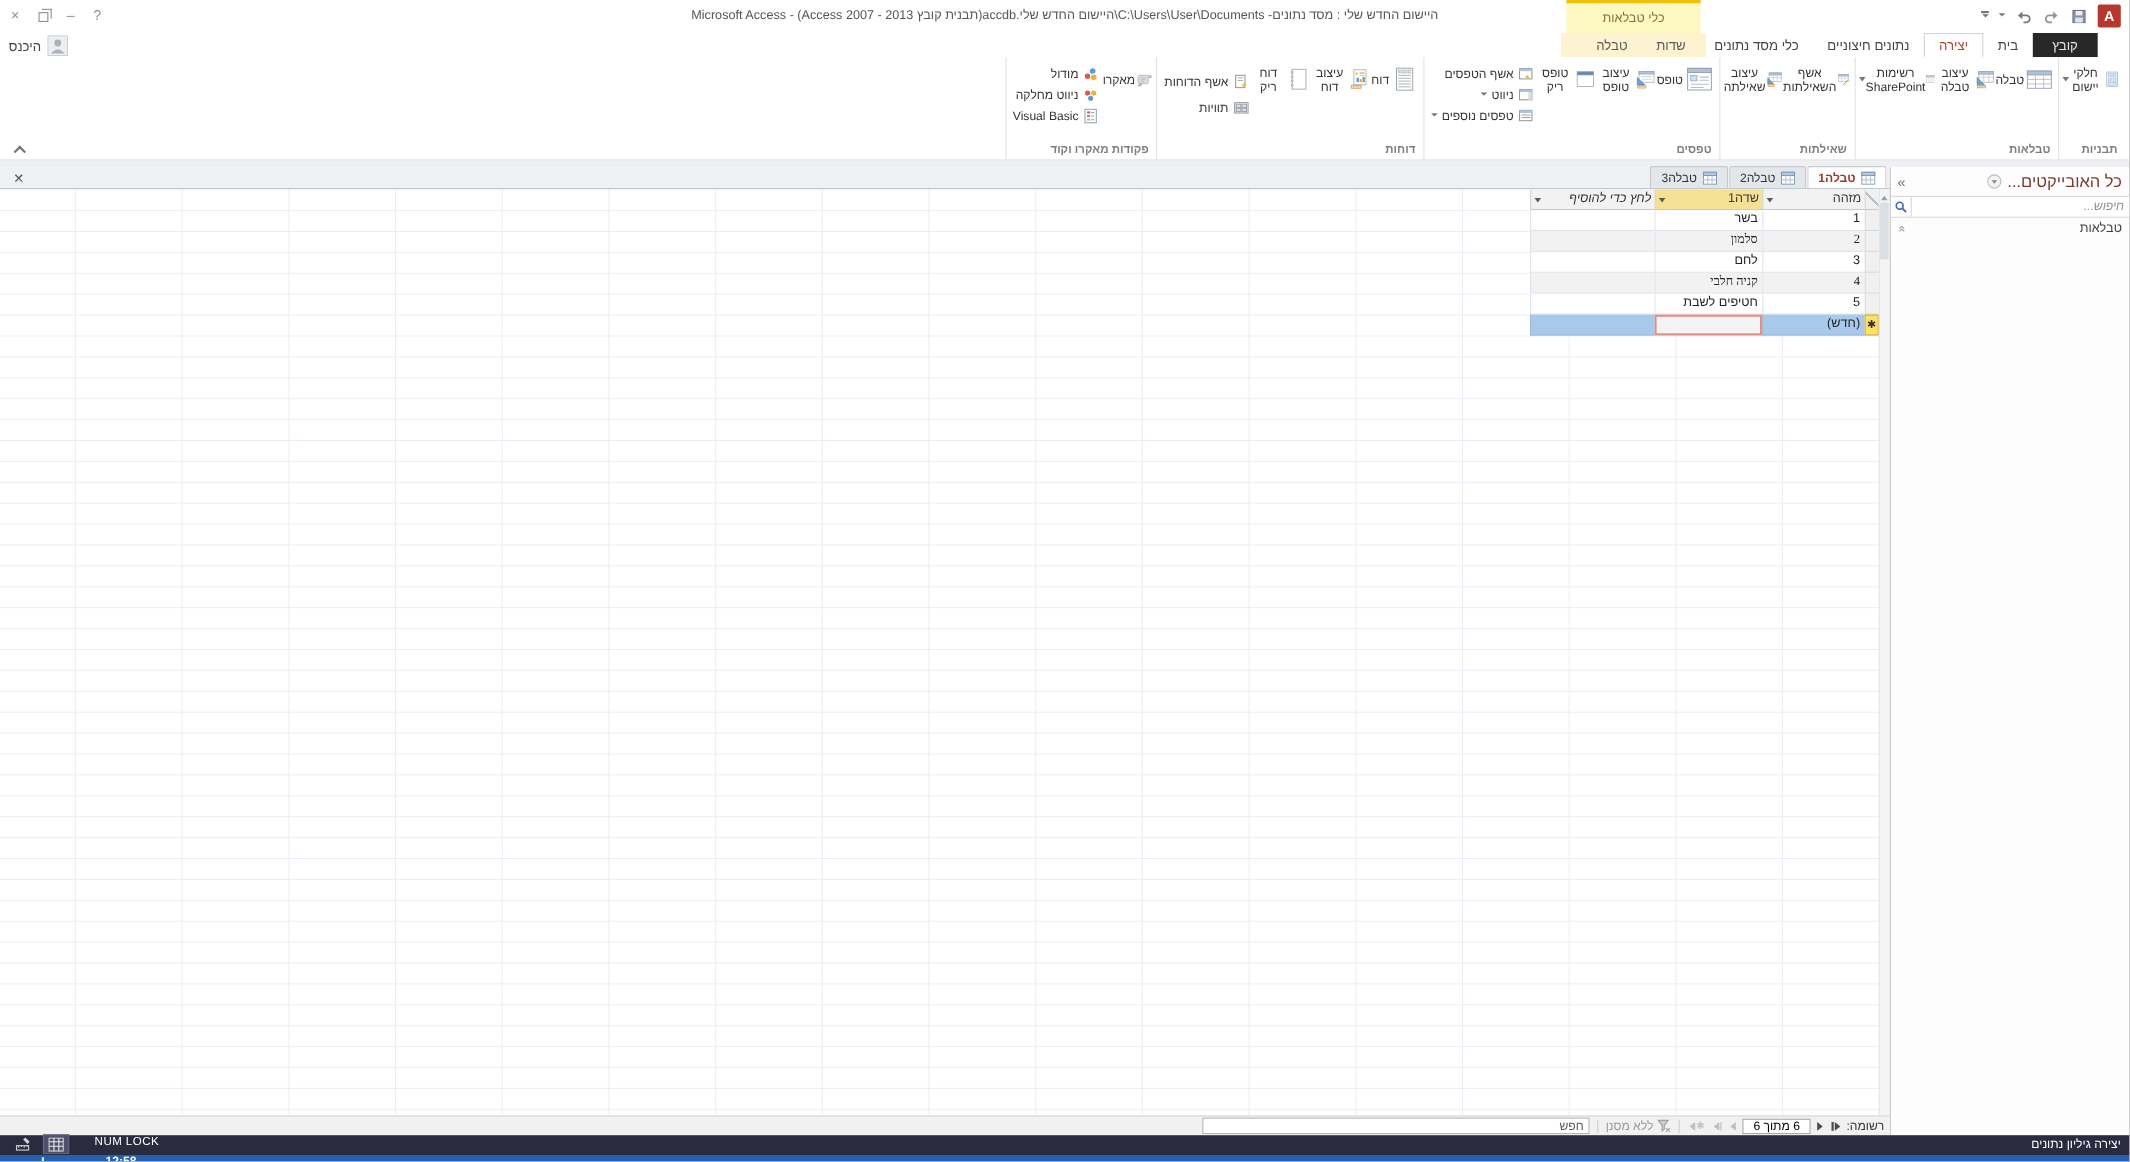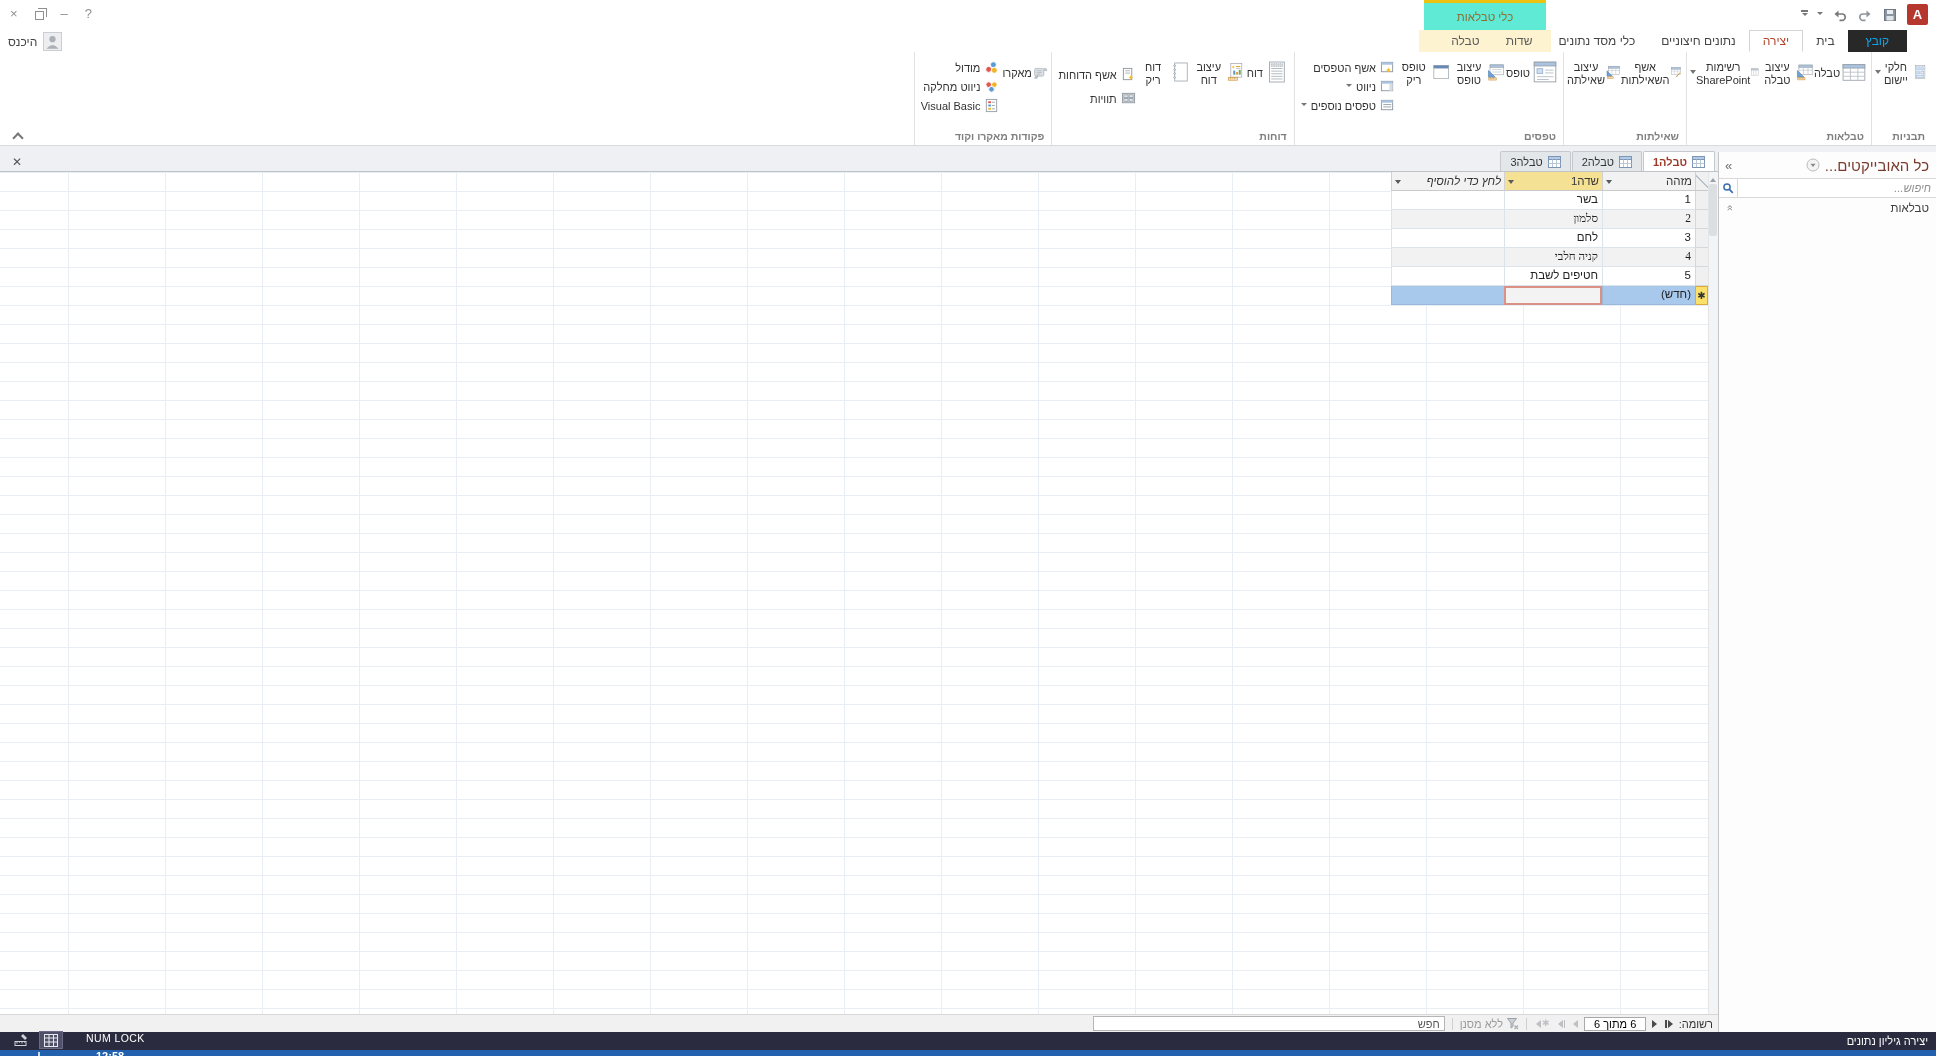--- a/index.html
+++ b/index.html
@@ -14,28 +14,28 @@
   .winctl span { cursor:default; }
   .restore-ico { position:relative; width:9px; height:9px; border:1px solid #8f8f8f; margin-top:3px; }
   .restore-ico:before { content:""; position:absolute; left:2px; top:-4px; width:8px; height:8px; border:1px solid #8f8f8f; border-bottom:none; border-left:none; }
   .qat { position:absolute; right:8px; top:4px; display:flex; direction:rtl; gap:9px; align-items:center; }
   .alogo { width:21px; height:21px; background:#b6372e; color:#fff; font-weight:bold; font-size:13px; display:flex; align-items:center; justify-content:center; border-radius:2px; }
   .qat svg { display:block; }
   .caret { width:0; height:0; border:3.5px solid transparent; border-top:4px solid #777; display:inline-block; }
   .caret.small { border-width:3px; border-top-width:3.5px; }
   .qat-caret-line { display:flex; flex-direction:column; align-items:center; gap:1px; }
   .qat-caret-line i { width:7px; height:1.5px; background:#777; }
-  .ctx-head { position:absolute; right:390px; top:0; width:122px; height:30px; background:#5eead4; border-top:3px solid #edc20e; display:flex; align-items:center; justify-content:center; font-size:11.5px; color:#8d6e33; }
+  .ctx-head { position:absolute; right:390px; top:0; width:122px; height:30px; background:#fef9c3; border-top:3px solid #edc20e; display:flex; align-items:center; justify-content:center; font-size:11.5px; color:#8d6e33; }
 
   
   .tabrow { position:absolute; top:30px; right:0; left:0; height:22px; background:#fff; }
   .ctx-tab-bg { position:absolute; right:385px; top:0; width:132px; height:22px; background:#fdf3d0; }
   .tabs { position:relative; display:flex; direction:rtl; height:22px; padding-right:29px; align-items:stretch; }
   .rtab { padding:0 13px; font-size:12px; color:#444; display:flex; align-items:center; cursor:pointer; }
-  .rtab.file { background:#282828; color:#0ea5e9; padding:0 18px; }
+  .rtab.file { background:#282828; color:#e5e5e5; padding:0 18px; }
   .rtab.active { background:#fff; color:#b2452c; border:1px solid #d4d4d4; border-bottom:1px solid #fff; }
   .rtab.ctx { color:#5c5c5c; }
   .signin { position:absolute; left:8px; top:2px; display:flex; direction:rtl; gap:6px; align-items:center; font-size:12px; color:#444; }
 
   
   .ribbon { position:absolute; top:52px; right:0; left:0; height:94px; background:#fff; border-bottom:1px solid #d9dadb; display:flex; direction:rtl; padding-right:4px; }
   .rgroup { display:flex; flex-direction:column; border-left:1px solid #e2e2e2; padding:1px 3px 0 3px; }
   .rg-body { display:flex; direction:rtl; flex:1; align-items:flex-start; }
   .rg-label { font-size:10.5px; color:#7f7f7f; text-align:right; padding:2px 4px 3px 4px;font-weight:bold; }
   .bigbtn { width:54px; display:flex; flex-direction:row; align-items:center; padding-top:4px; cursor:pointer; }
@@ -116,20 +116,21 @@
   .taskbar { position:absolute; bottom:0; right:0; left:0; height:6px; background:#2161ae; overflow:hidden; }
   .tb-clock { position:absolute; left:96px; top:0; color:#fff; font-size:11px; font-weight:bold; line-height:13px; }
   .tb-tick { position:absolute; left:38px; bottom:0; width:2px; height:4px; background:#cfdcee; }
 </style>
 </head>
 <body>
 
 <div class="screen">
 
   <div class="titlebar">
+    <div class="title-text">היישום החדש שלי : מסד נתונים- C:\Users\User\Documents\היישום החדש שלי.accdb(תבנית קובץ Access 2007 - 2013) - Microsoft Access</div>
     <div class="ctx-head">
       <span>כלי טבלאות</span>
     </div>
     <div class="winctl">
       <span>×</span>
       <span class="restore-ico"></span>
       <span>–</span>
       <span>?</span>
     </div>
     <div class="qat">

